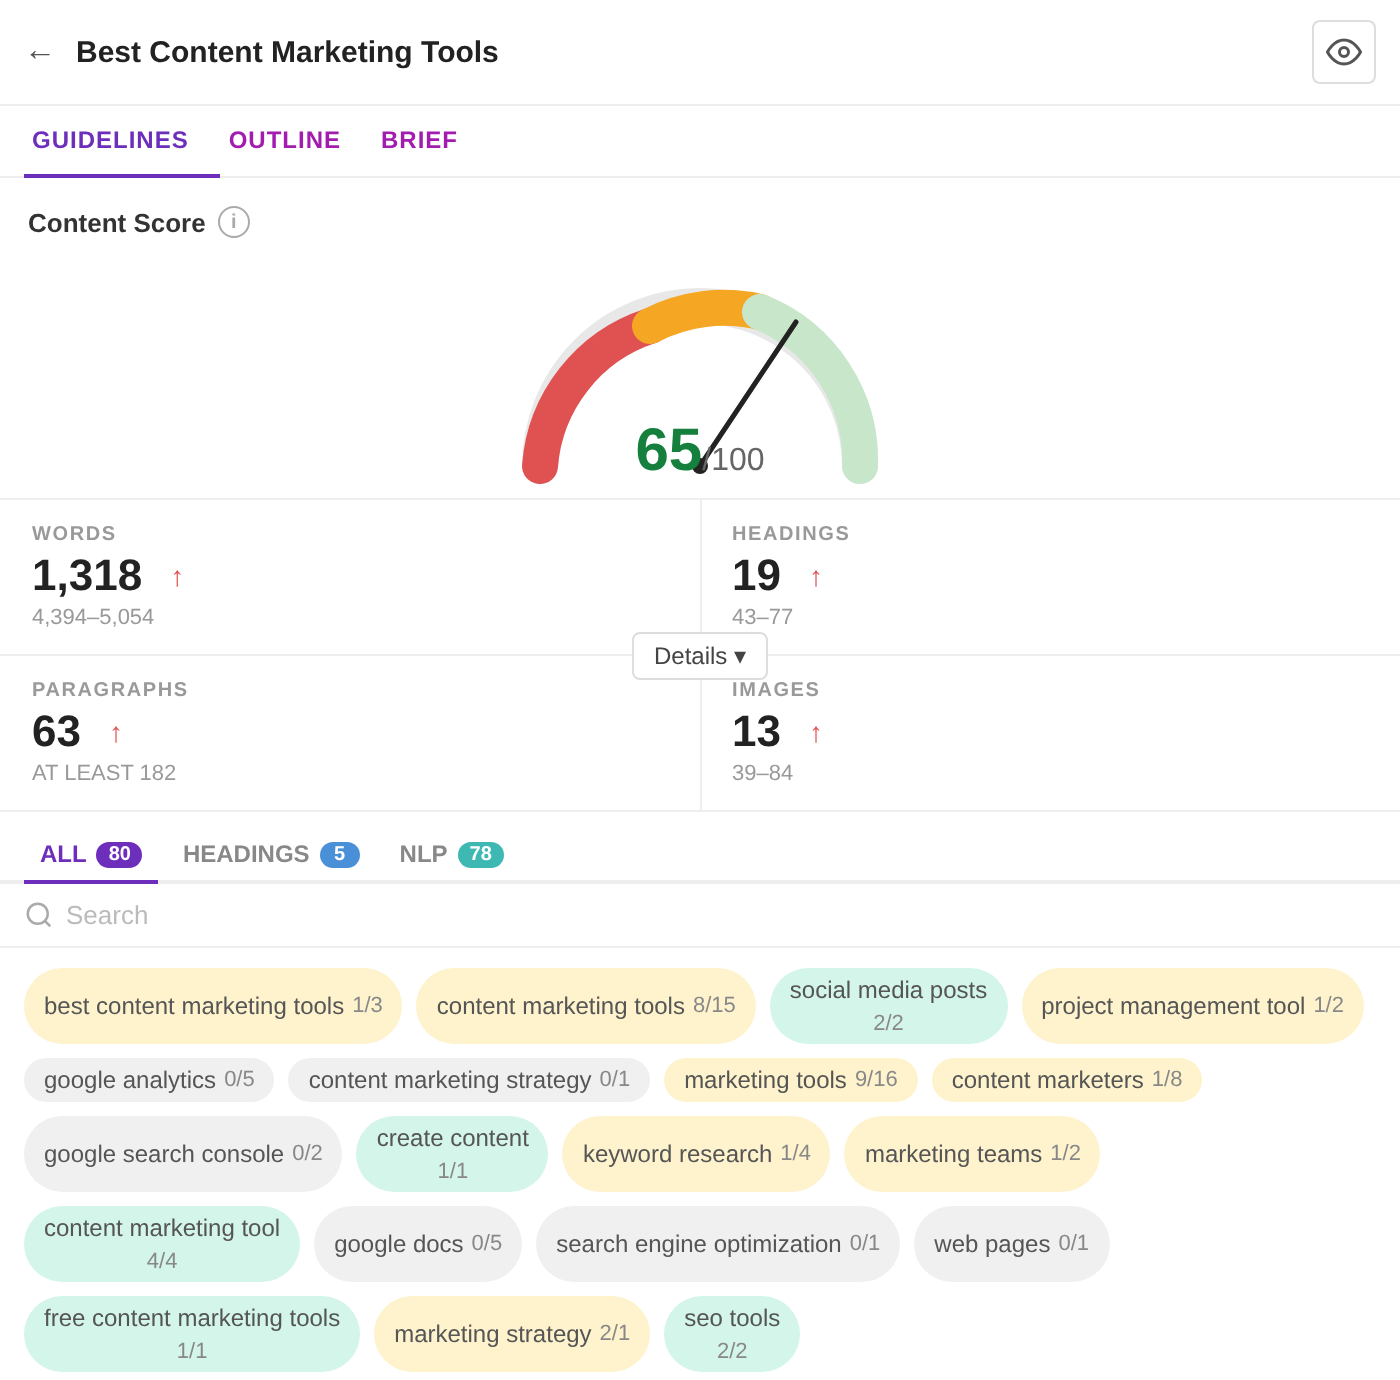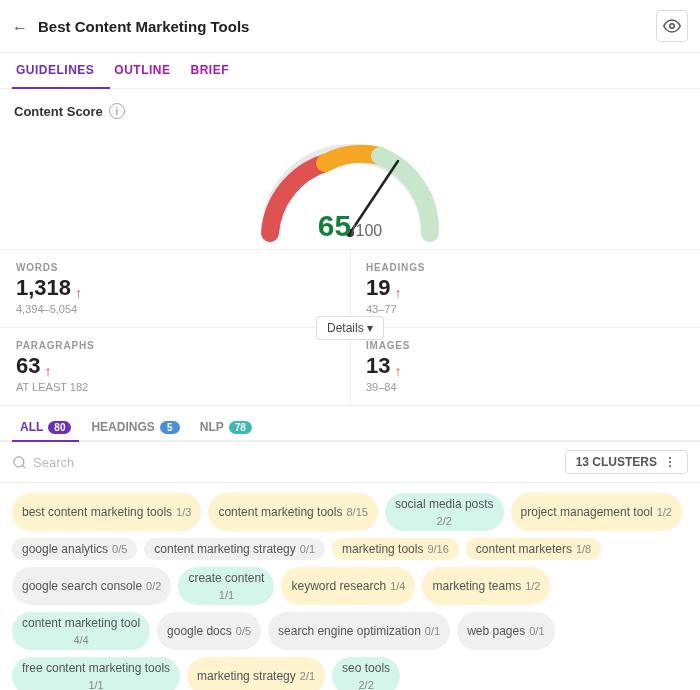--- a/index.html
+++ b/index.html
@@ -154,22 +154,22 @@
       letter-spacing: 0.8px;
       color: #999;
       text-transform: uppercase;
       margin-bottom: 2px;
     }
     .stat-value {
       font-size: 22px;
       font-weight: 700;
       color: #222;
       display: flex;
-      align-items: flex-end;
-      gap: 4px;
+      align-items: center;
+      gap: 14px;
     }
     .stat-range {
       font-size: 11px;
       color: #999;
       text-transform: uppercase;
       margin-top: 2px;
     }
     .arrow-up {
       color: #e05252;
       font-size: 14px;
@@ -404,28 +404,20 @@
 </div>
 
 <div class="search-row">
   <div class="search-box">
     <svg width="15" height="15" viewBox="0 0 24 24" fill="none" stroke="#aaa" stroke-width="2">
       <circle cx="11" cy="11" r="8"></circle>
       <path d="M21 21l-4.35-4.35"></path>
     </svg>
     <span style="color:#bbb;">Search</span>
   </div>
-  <div class="clusters-btn">
-    <span>13 CLUSTERS</span>
-    <svg width="14" height="14" viewBox="0 0 24 24" fill="#777">
-      <circle cx="12" cy="5" r="2"></circle>
-        <circle cx="12" cy="12" r="2"></circle>
-        <circle cx="12" cy="19" r="2"></circle>
-    </svg>
-  </div>
 </div>
 
 <div class="tags-container" id="tags-container">
 <span class="tag yellow">
       <span>best content marketing tools</span> 
       <span class="tag-count">1/3</span>
     </span>
     <span class="tag yellow">
       <span>content marketing tools</span> 
       <span class="tag-count">8/15</span>

